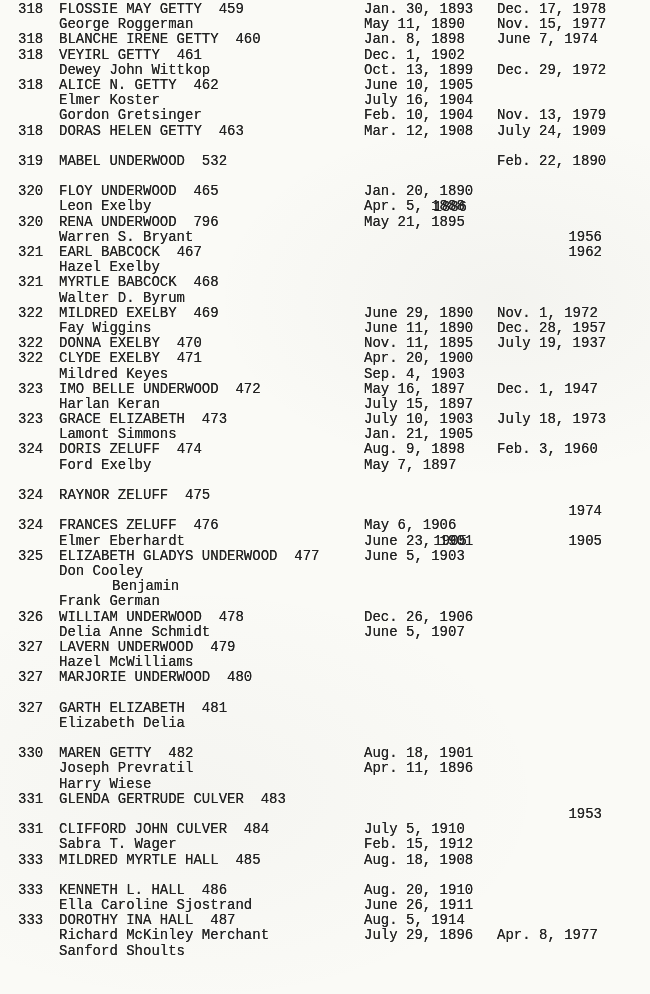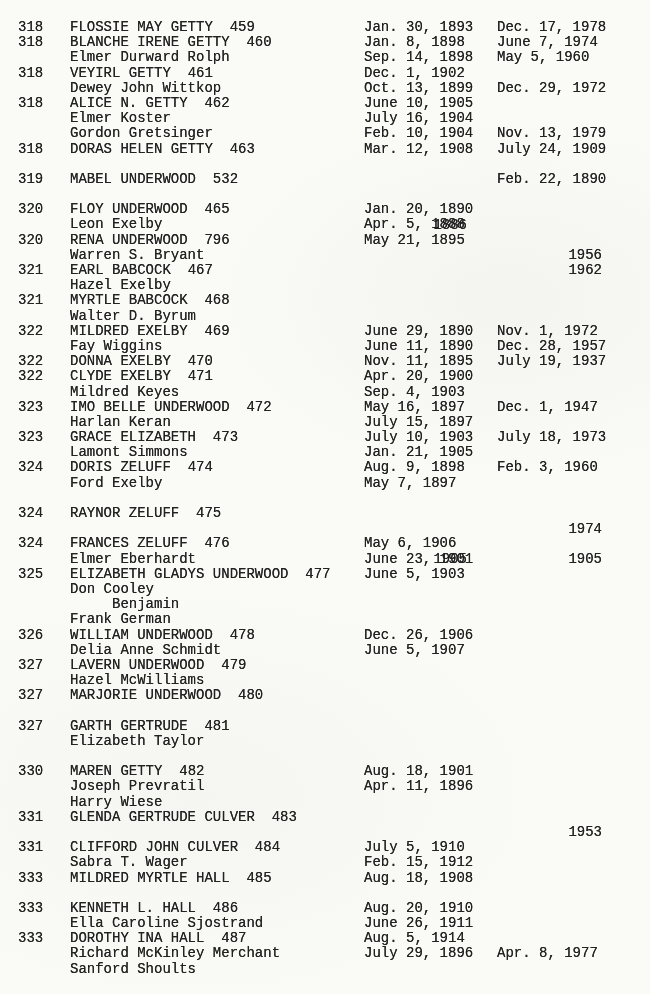--- a/index.html
+++ b/index.html
@@ -9,21 +9,21 @@
   body {
     width: 650px;
     height: 994px;
     background: var(--paper, #fafaf6);
     overflow: hidden;
   }
   .page {
     position: relative;
     width: 650px;
     height: 994px;
-    padding-top: 20px;
+    padding-top: 2px;
     box-sizing: border-box;
     font-family: "Liberation Mono", "DejaVu Sans Mono", monospace;
     font-size: 14px;
     line-height: 15.2px;
     color: var(--ink, #222222);
     
     background:
       radial-gradient(ellipse 420px 260px at 78% 30%, rgba(120,120,120,0.05), rgba(0,0,0,0) 70%),
       radial-gradient(ellipse 500px 300px at 30% 80%, rgba(120,120,120,0.04), rgba(0,0,0,0) 70%),
       var(--paper, #fafaf6);
@@ -34,21 +34,21 @@
     height: 15.2px;
     white-space: pre;
   }
   .c-num {
     position: absolute;
     left: 18px;
     top: 0;
   }
   .c-name {
     position: absolute;
-    left: 70px;
+    left: 59px;
     top: 0;
     white-space: pre;
   }
   .row.indent .c-name {
     left: 112px;
   }
   .c-birth {
     position: absolute;
     left: 364px;
     top: 0;
@@ -72,32 +72,32 @@
 
 <div class="page">
   <div id="rows">
       <div class="row">
     <span class="c-num">318</span>
     <span class="c-name"><span>FLOSSIE MAY GETTY</span><span>  459</span></span>
     <span class="c-birth">Jan. 30, 1893</span>
     <span class="c-death">Dec. 17, 1978</span>
   </div>
       <div class="row">
+    <span class="c-num"></span>
+    <span class="c-name"><span>George Roggerman</span><span></span></span>
+    <span class="c-birth">May 11, 1890</span>
+    <span class="c-death">Nov. 15, 1977</span>
+  </div>
+      <div class="row">
     <span class="c-num">318</span>
     <span class="c-name"><span>BLANCHE IRENE GETTY</span><span>  460</span></span>
     <span class="c-birth">Jan. 8, 1898</span>
     <span class="c-death">June 7, 1974</span>
   </div>
       <div class="row">
-    <span class="c-num"></span>
-    <span class="c-name"><span>Elmer Durward Rolph</span><span></span></span>
-    <span class="c-birth">Sep. 14, 1898</span>
-    <span class="c-death">May 5, 1960</span>
-  </div>
-      <div class="row">
     <span class="c-num">318</span>
     <span class="c-name"><span>VEYIRL GETTY</span><span>  461</span></span>
     <span class="c-birth">Dec. 1, 1902</span>
     <span class="c-death"></span>
   </div>
       <div class="row">
     <span class="c-num"></span>
     <span class="c-name"><span>Dewey John Wittkop</span><span></span></span>
     <span class="c-birth">Oct. 13, 1899</span>
     <span class="c-death">Dec. 29, 1972</span>
@@ -318,27 +318,27 @@
   </div>
       <div class="row">
     <span class="c-num">327</span>
     <span class="c-name"><span>MARJORIE UNDERWOOD</span><span>  480</span></span>
     <span class="c-birth"></span>
     <span class="c-death"></span>
   </div>
       <div class="row blank-row"></div>
       <div class="row">
     <span class="c-num">327</span>
-    <span class="c-name"><span>GARTH GERTRUDE</span><span>  481</span></span>
-    <span class="c-birth"></span>
-    <span class="c-death"></span>
-  </div>
-      <div class="row">
-    <span class="c-num"></span>
-    <span class="c-name"><span>Elizabeth Taylor</span><span></span></span>
+    <span class="c-name"><span>GARTH ELIZABETH</span><span>  481</span></span>
+    <span class="c-birth"></span>
+    <span class="c-death"></span>
+  </div>
+      <div class="row">
+    <span class="c-num"></span>
+    <span class="c-name"><span>Elizabeth Delia</span><span></span></span>
     <span class="c-birth"></span>
     <span class="c-death"></span>
   </div>
       <div class="row blank-row"></div>
       <div class="row">
     <span class="c-num">330</span>
     <span class="c-name"><span>MAREN GETTY</span><span>  482</span></span>
     <span class="c-birth">Aug. 18, 1901</span>
     <span class="c-death"></span>
   </div>

